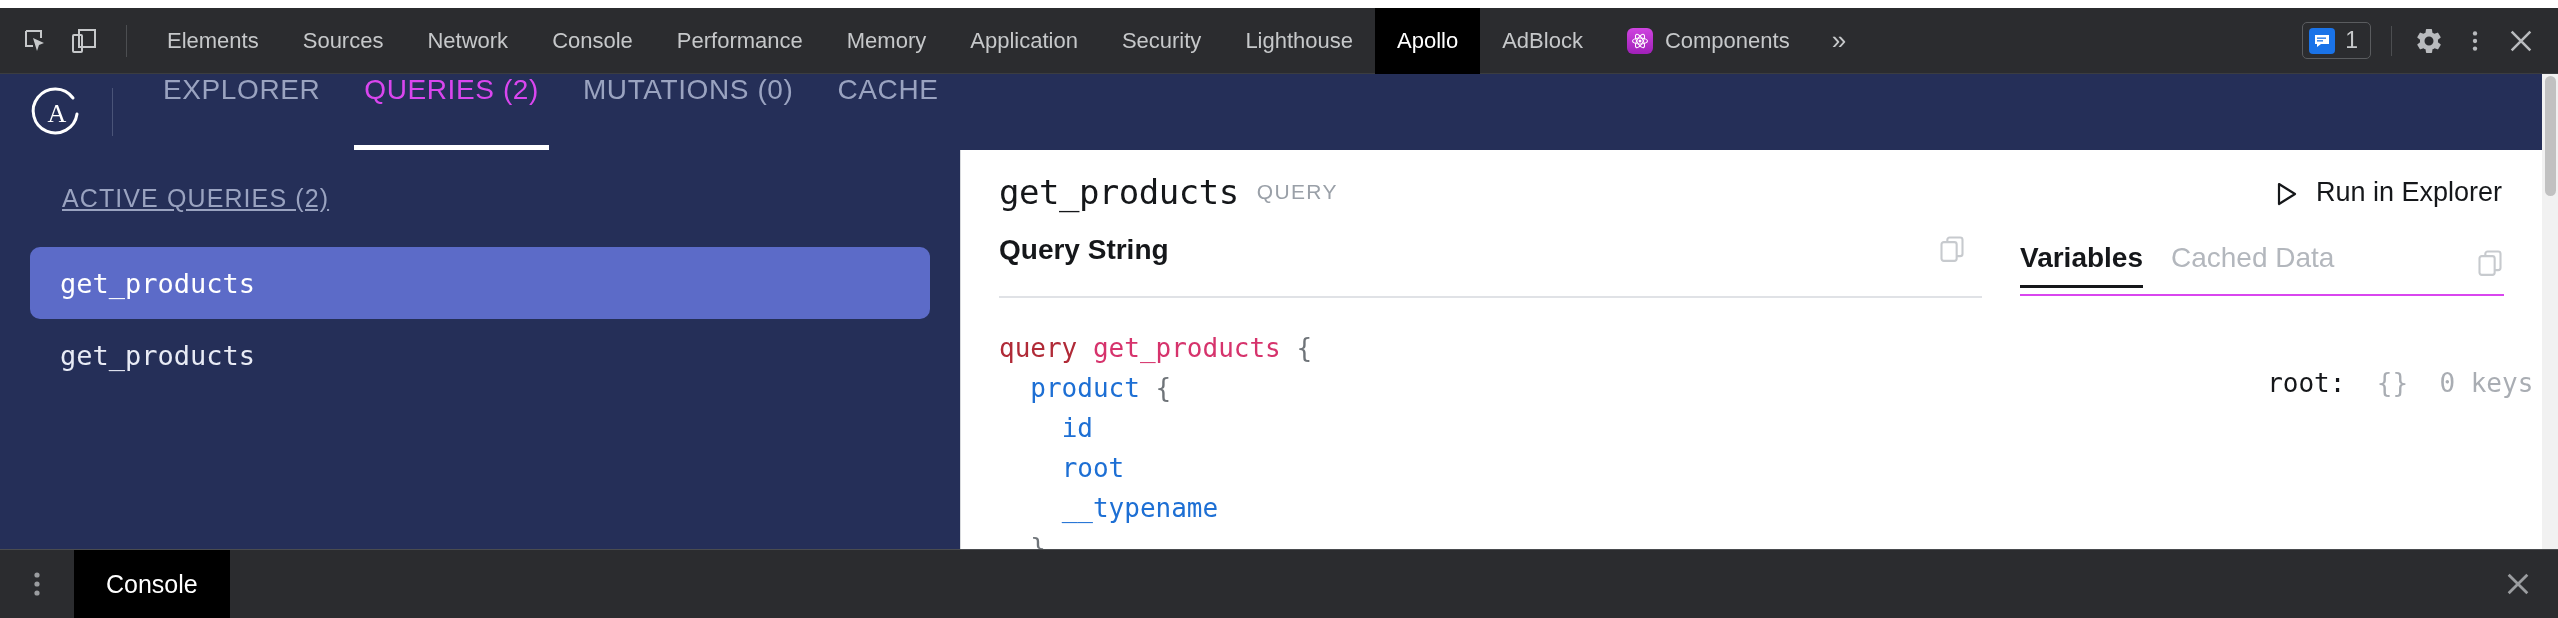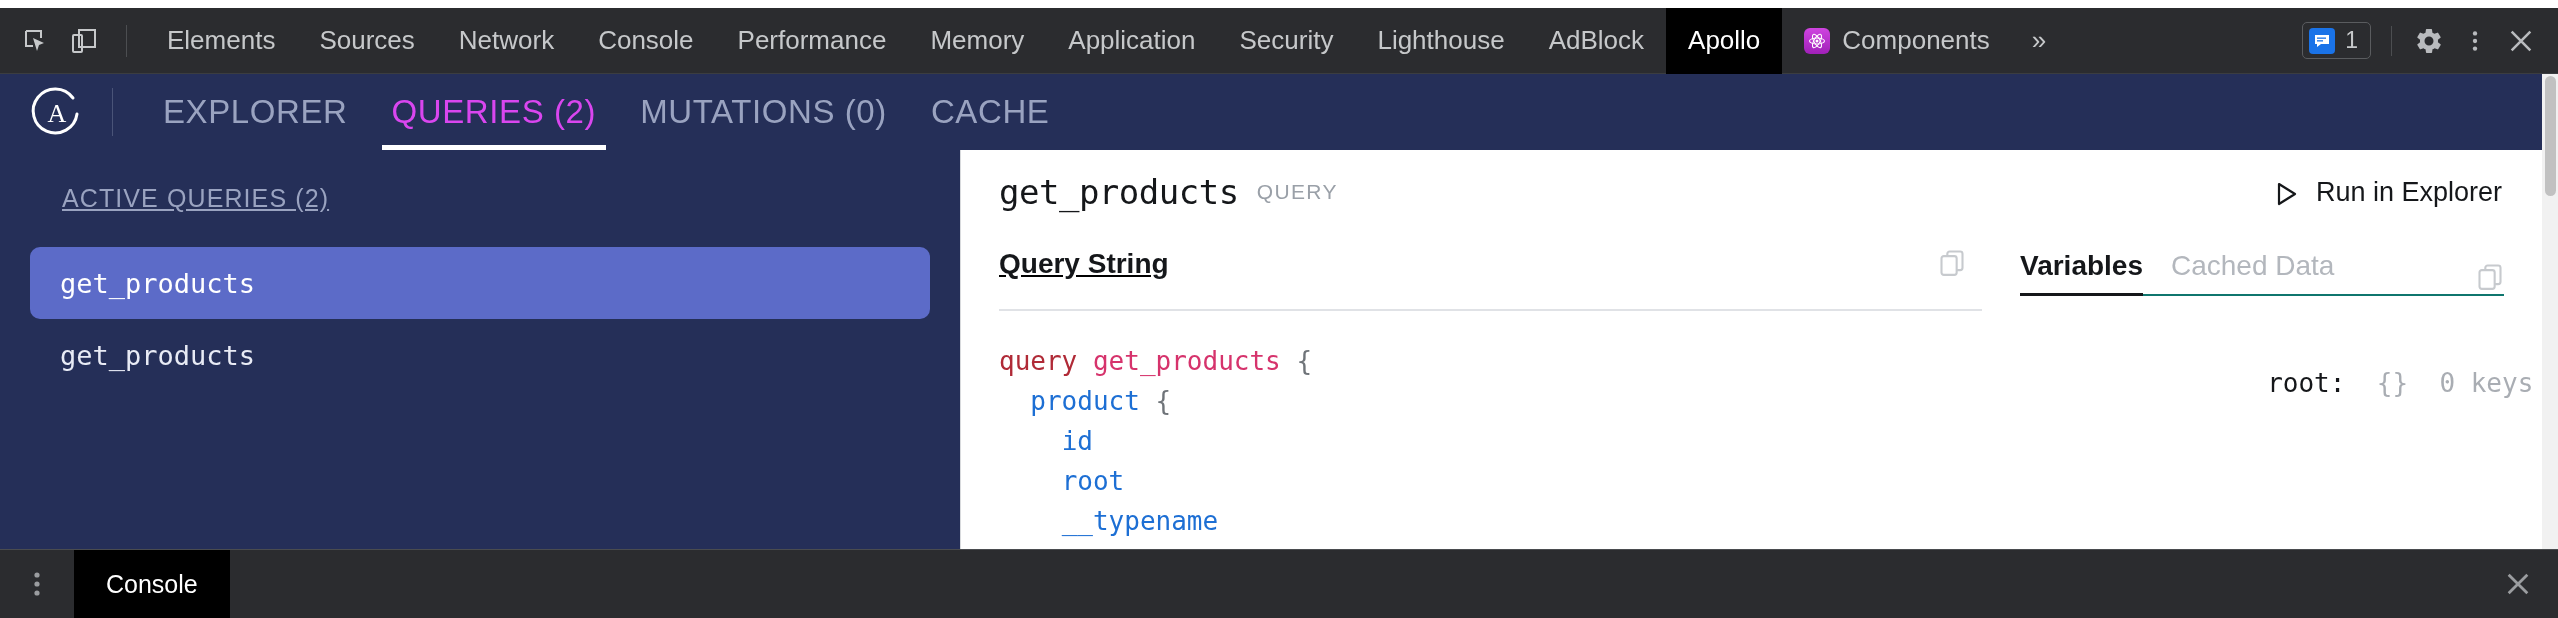--- a/index.html
+++ b/index.html
@@ -47,21 +47,21 @@
     display: flex;
     align-items: stretch;
     height: 66px;
     flex: 1 1 auto;
     min-width: 0;
   }
   .dt-tab {
     display: flex;
     align-items: center;
     padding: 0 22px;
-    font-size: 26px;
+    font-size: 22px;
     color: #c6c8ca;
     white-space: nowrap;
     height: 66px;
     box-sizing: border-box;
   }
   .dt-tab.active {
     background: #000000;
     color: #ffffff;
   }
   .dt-tab .tab-emoji {
@@ -150,23 +150,23 @@
     margin: 0 28px 0 22px;
     flex: 0 0 auto;
   }
   .apollo-nav {
     display: flex;
     align-items: stretch;
     height: 76px;
   }
   .apollo-nav-item {
     display: flex;
-    align-items: center;
+    align-items: flex-start;
     padding: 0 22px;
-    font-size: 33px;
+    font-size: 28px;
     letter-spacing: 0.6px;
     color: #9aa3c0;
     white-space: nowrap;
     position: relative;
     box-sizing: border-box;
   }
   .apollo-nav-item.active { color: #d946ef; font-weight: normal; }
   .apollo-nav-item.active::after {
     content: "";
     position: absolute;
@@ -269,41 +269,40 @@
     box-sizing: border-box;
   }
   .col-vars {
     width: 560px;
     flex: 0 0 560px;
     padding: 0 38px 0 38px;
     box-sizing: border-box;
   }
   .sec-head {
     display: flex;
-    align-items: center;
+    align-items: flex-start;
     height: 60px;
     border-bottom: 2px solid #e0e2e6;
     padding-right: 16px;
-    padding-bottom: 15px;
-    text-decoration: underline;
+    padding-bottom: 2px;
   }
   .sec-title {
     font-size: 28px;
     font-weight: bold;
     color: #15171a;
     white-space: nowrap;
   }
   .sec-spacer { flex: 1 1 auto; }
   .copy-icon { display: flex; align-items: center; padding-bottom: 4px; }
 
   .tabs-head {
     display: flex;
-    align-items: flex-end;
+    align-items: center;
     height: 60px;
-    border-bottom: 2px solid #0f766e;
+    border-bottom: 2px solid #d946ef;
     position: relative;
   }
   .vtab {
     font-size: 28px;
     color: #b3b7bd;
     padding: 0 0 12px 0;
     margin-right: 28px;
     position: relative;
     white-space: nowrap;
   }
@@ -434,25 +433,25 @@
         </div>
       <div class="dt-tab">
           <span>Application</span>
         </div>
       <div class="dt-tab">
           <span>Security</span>
         </div>
       <div class="dt-tab">
           <span>Lighthouse</span>
         </div>
-      <div class="dt-tab">
-          <span>AdBlock</span>
-        </div>
       <div class="dt-tab active">
           <span>Apollo</span>
+        </div>
+      <div class="dt-tab">
+          <span>AdBlock</span>
         </div>
       <div class="dt-tab">
         <span class="tab-emoji">
           <svg width="18" height="18" viewBox="0 0 24 24">
             <circle cx="12" cy="12" r="2" fill="#ffffff"></circle>
             <ellipse cx="12" cy="12" rx="10" ry="4" fill="none" stroke="#ffffff" stroke-width="1.4"></ellipse>
             <ellipse cx="12" cy="12" rx="10" ry="4" fill="none" stroke="#ffffff" stroke-width="1.4" transform="rotate(60 12 12)"></ellipse>
             <ellipse cx="12" cy="12" rx="10" ry="4" fill="none" stroke="#ffffff" stroke-width="1.4" transform="rotate(120 12 12)"></ellipse>
           </svg>
         </span>

